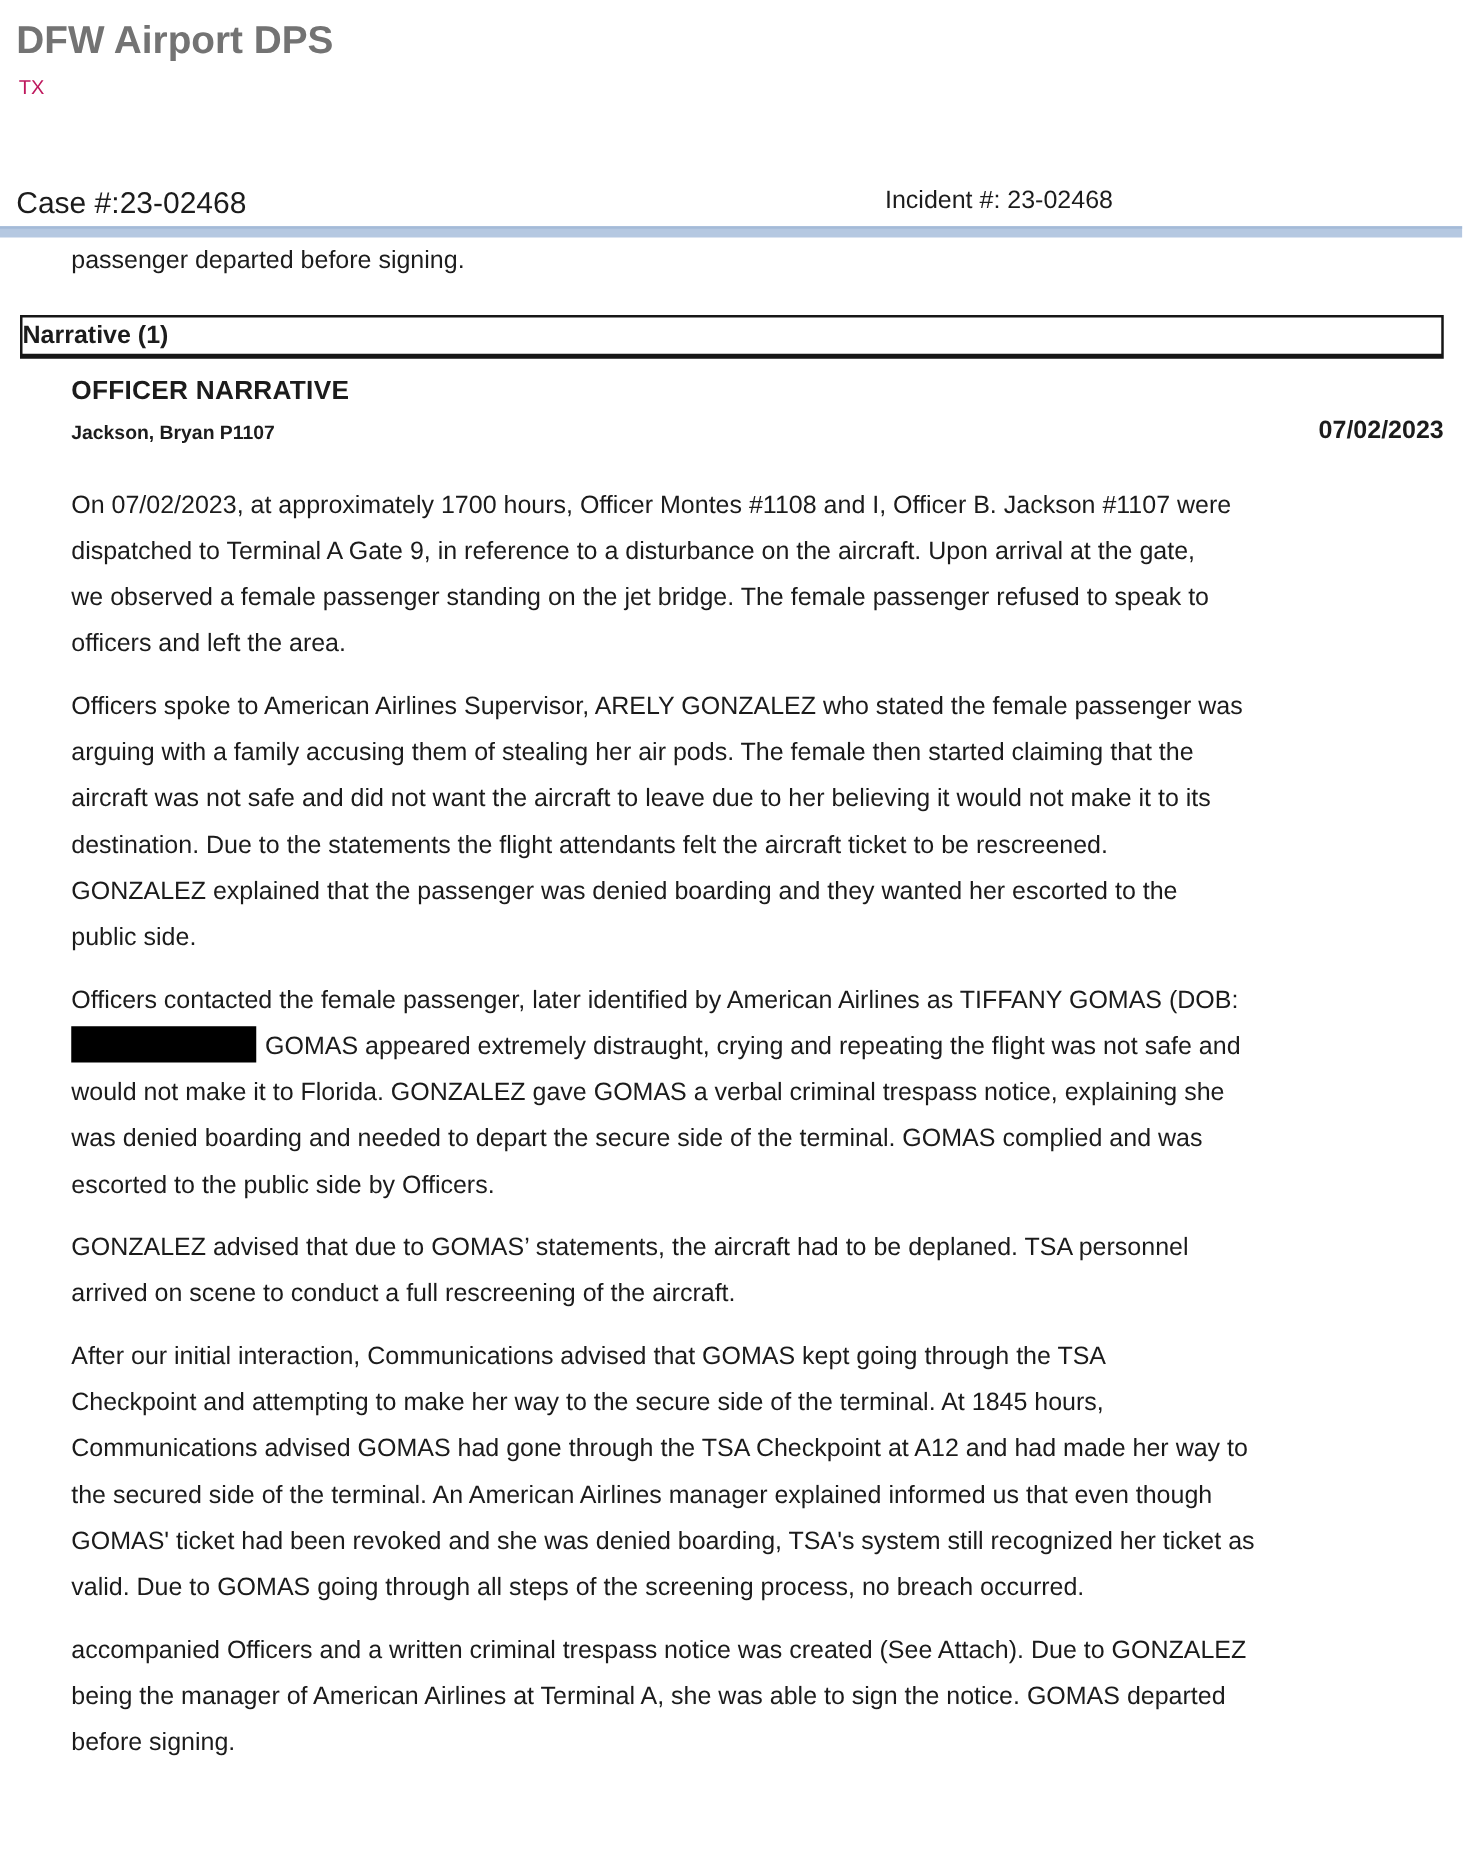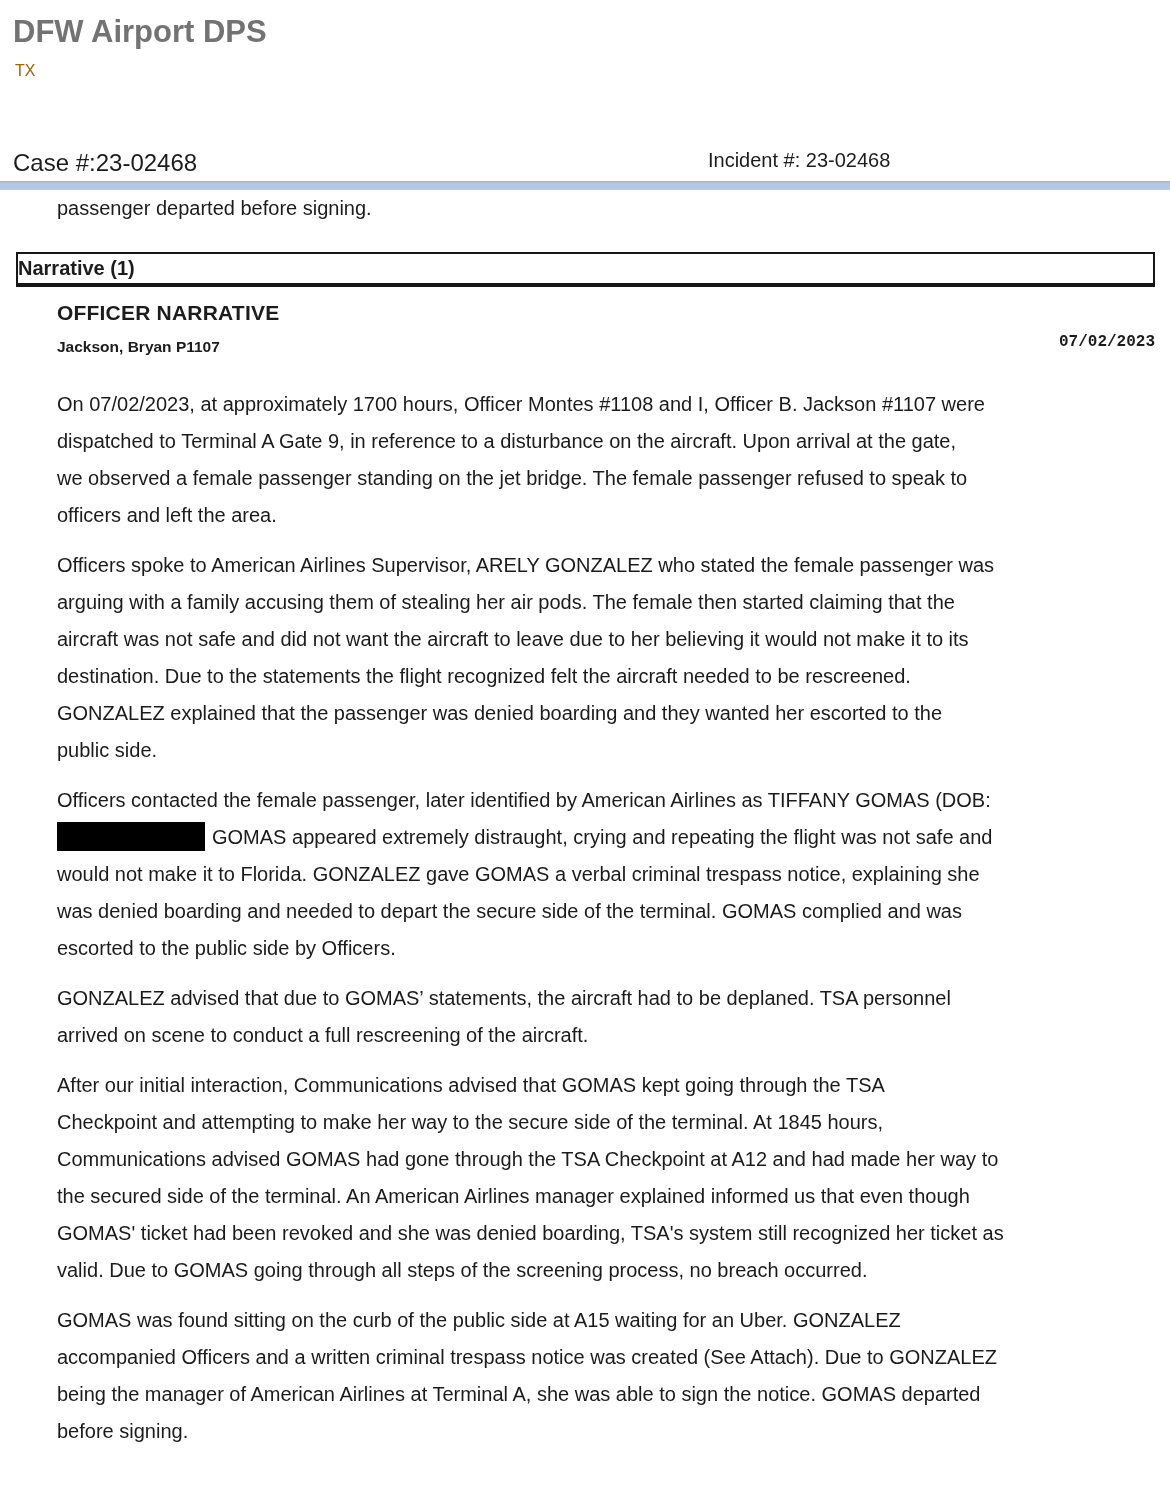--- a/index.html
+++ b/index.html
@@ -17,21 +17,21 @@
     left: 13px; top: 14px;
     font-size: 31px;
     font-weight: bold;
     color: #737373;
     letter-spacing: 0px;
   }
   .state {
     position: absolute;
     left: 15px; top: 62px;
     font-size: 16px;
-    color: #a16207;
+    color: #be185d;
   }
   .case-number {
     position: absolute;
     left: 13px; top: 149px;
     font-size: 24px;
   }
   .incident-number {
     position: absolute;
     left: 708px; top: 149px;
     font-size: 20px;
@@ -71,23 +71,22 @@
   .officer-name {
     position: absolute;
     left: 57px; top: 338px;
     font-size: 15.5px;
     font-weight: bold;
     text-align: right;
   }
   .report-date {
     position: absolute;
     right: 15px; top: 333px;
-    font-size: 16px;
+    font-size: 20px;
     font-weight: bold;
-    font-family: Liberation Mono, monospace;
   }
   .narrative-body {
     position: absolute;
     left: 57px; top: 386px;
     width: 1085px;
     font-size: 20px;
     line-height: 37px;
     color: #1b1b1b;
   }
   .narrative-body p {
@@ -129,21 +128,21 @@
       <p>
         <span class="line">On 07/02/2023, at approximately 1700 hours, Officer Montes #1108 and I, Officer B. Jackson #1107 were</span>
         <span class="line">dispatched to Terminal A Gate 9, in reference to a disturbance on the aircraft. Upon arrival at the gate,</span>
         <span class="line">we observed a female passenger standing on the jet bridge. The female passenger refused to speak to</span>
         <span class="line">officers and left the area.</span>
       </p>
       <p>
         <span class="line">Officers spoke to American Airlines Supervisor, ARELY GONZALEZ who stated the female passenger was</span>
         <span class="line">arguing with a family accusing them of stealing her air pods. The female then started claiming that the</span>
         <span class="line">aircraft was not safe and did not want the aircraft to leave due to her believing it would not make it to its</span>
-        <span class="line">destination. Due to the statements the flight recognized felt the aircraft needed to be rescreened.</span>
+        <span class="line">destination. Due to the statements the flight attendants felt the aircraft ticket to be rescreened.</span>
         <span class="line">GONZALEZ explained that the passenger was denied boarding and they wanted her escorted to the</span>
         <span class="line">public side.</span>
       </p>
       <p>
         <span class="line">Officers contacted the female passenger, later identified by American Airlines as TIFFANY GOMAS (DOB:</span>
         <span class="line"><span class="redaction-box" style="width: 148px; height: 29px; background: rgb(0, 0, 0);"></span>GOMAS appeared extremely distraught, crying and repeating the flight was not safe and</span>
         <span class="line">would not make it to Florida. GONZALEZ gave GOMAS a verbal criminal trespass notice, explaining she</span>
         <span class="line">was denied boarding and needed to depart the secure side of the terminal. GOMAS complied and was</span>
         <span class="line">escorted to the public side by Officers.</span>
       </p>
@@ -153,20 +152,19 @@
       </p>
       <p>
         <span class="line">After our initial interaction, Communications advised that GOMAS kept going through the TSA</span>
         <span class="line">Checkpoint and attempting to make her way to the secure side of the terminal. At 1845 hours,</span>
         <span class="line">Communications advised GOMAS had gone through the TSA Checkpoint at A12 and had made her way to</span>
         <span class="line">the secured side of the terminal. An American Airlines manager explained informed us that even though</span>
         <span class="line">GOMAS' ticket had been revoked and she was denied boarding, TSA's system still recognized her ticket as</span>
         <span class="line">valid. Due to GOMAS going through all steps of the screening process, no breach occurred.</span>
       </p>
       <p>
-        <span class="line">GOMAS was found sitting on the curb of the public side at A15 waiting for an Uber. GONZALEZ</span>
         <span class="line">accompanied Officers and a written criminal trespass notice was created (See Attach). Due to GONZALEZ</span>
         <span class="line">being the manager of American Airlines at Terminal A, she was able to sign the notice. GOMAS departed</span>
         <span class="line">before signing.</span>
       </p>
     </div>
 
 </div>
 
 </body></html>

